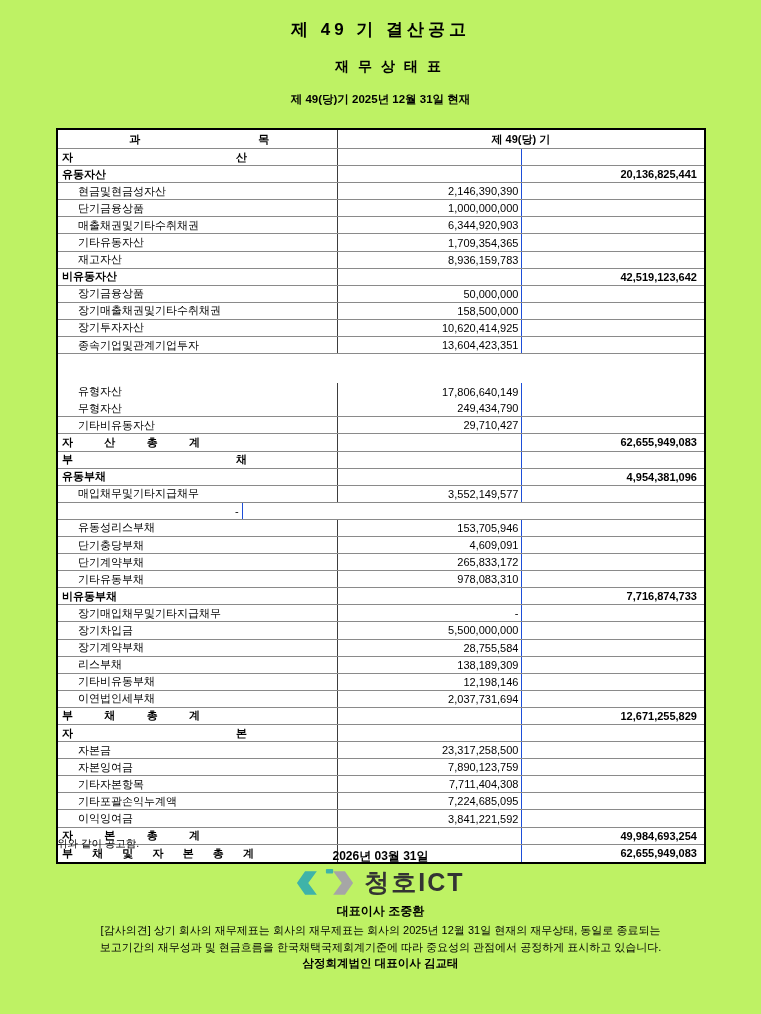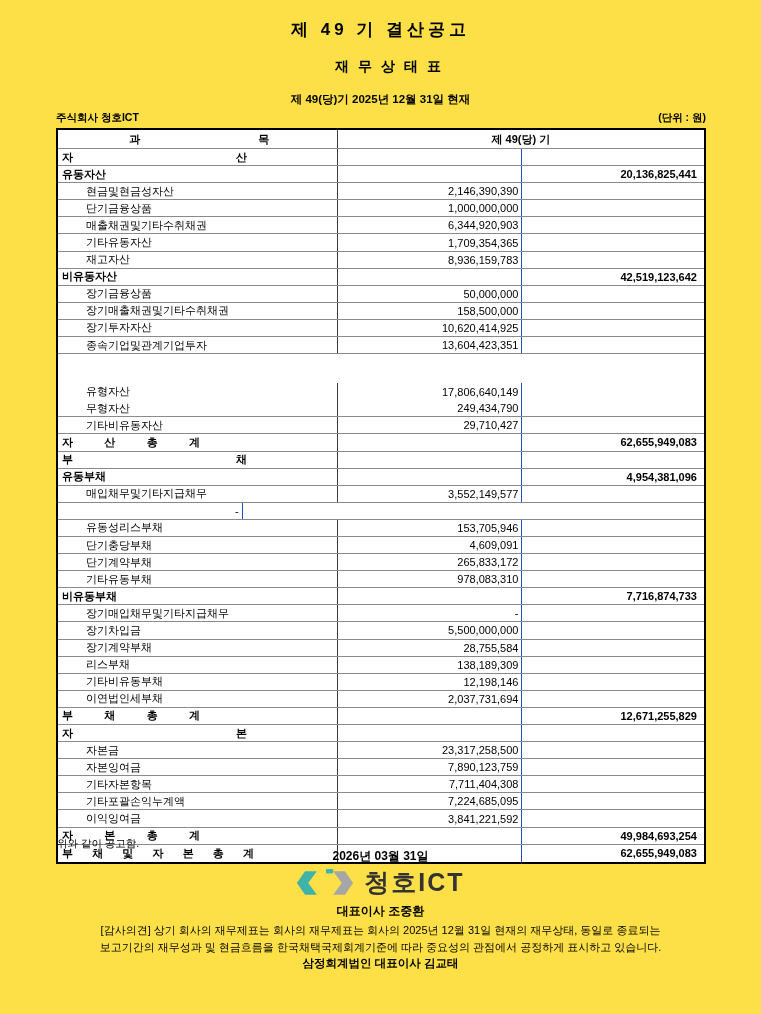--- a/index.html
+++ b/index.html
@@ -1,17 +1,17 @@
 <!DOCTYPE html>
 <html><head>
 <meta charset="utf-8">
 <style>
   html,body{margin:0;padding:0;background:#fff;}
   .page{
-    position:relative;width:761px;height:1014px;background:#fde047;
+    position:relative;width:761px;height:1014px;background:#bef264;
     font-family:"Liberation Sans", sans-serif;color:#000;overflow:hidden;
   }
   
   .doc-title{position:absolute;top:18px;left:0;width:100%;text-align:center;
     font-size:17px;font-weight:bold;letter-spacing:4px;}
   .stmt-title{position:absolute;top:58px;left:0;width:100%;text-align:center;
     font-size:14px;font-weight:bold;letter-spacing:9px;margin-left:12px;}
   .period-line{position:absolute;top:92px;left:0;width:100%;text-align:center;
     font-size:11.5px;font-weight:bold;}
   .meta-row{position:absolute;top:111px;left:56px;width:650px;display:flex;
@@ -23,21 +23,21 @@
   .row:last-child{border-bottom:none;}
   .row.nb{border-bottom:none;margin-top:29px;}
   .header-row{height:19px;font-weight:bold;}
   .c1{width:43.3%;height:100%;border-right:1px solid #3d3d3d;box-sizing:border-box;
       display:flex;align-items:center;padding-left:4px;}
   .c2{width:28.6%;height:100%;border-right:1px solid #1d4ed8;box-sizing:border-box;
       display:flex;align-items:center;justify-content:flex-end;padding-right:3px;}
   .c3{width:28.1%;height:100%;box-sizing:border-box;
       display:flex;align-items:center;justify-content:flex-end;padding-right:7px;}
   .c23{width:56.7%;height:100%;display:flex;align-items:center;justify-content:center;}
-  .row.detail .c1{padding-left:28px;}
+  .row.detail .c1{padding-left:20px;}
   .row.section .c1,.row.subtotal .c1,.row.grandtotal .c1{font-weight:bold;}
   .row.subtotal .c3,.row.grandtotal .c3{font-weight:bold;}
   .spread{display:flex;justify-content:space-between;}
   .spread-header{width:140px;margin:0 auto;}
   
   .notice{position:absolute;top:837px;left:57px;font-size:10.5px;}
   .pub-date{position:absolute;top:848px;left:0;width:100%;text-align:center;
     font-size:12px;font-weight:bold;}
   .logo-block{position:absolute;top:866px;left:0;width:100%;display:flex;
     align-items:center;justify-content:center;gap:10px;}
@@ -52,24 +52,20 @@
 </style>
 </head>
 <body>
 
 <div class="page">
 
   <div class="doc-title">제 49 기 결산공고</div>
   <div class="stmt-title">재무상태표</div>
   <div class="period-line">제 49(당)기 2025년 12월 31일 현재</div>
 
-  <div class="meta-row">
-    <span>주식회사 청호ICT</span>
-    <span>(단위 : 원)</span>
-  </div>
 
   <div class="fin-table">
     <div class="row header-row">
       <div class="c1">
         <div class="spread spread-header">
             <span>과</span>
             <span>목</span>
           </div>
       </div>
       <div class="c23">제 49(당) 기</div>

